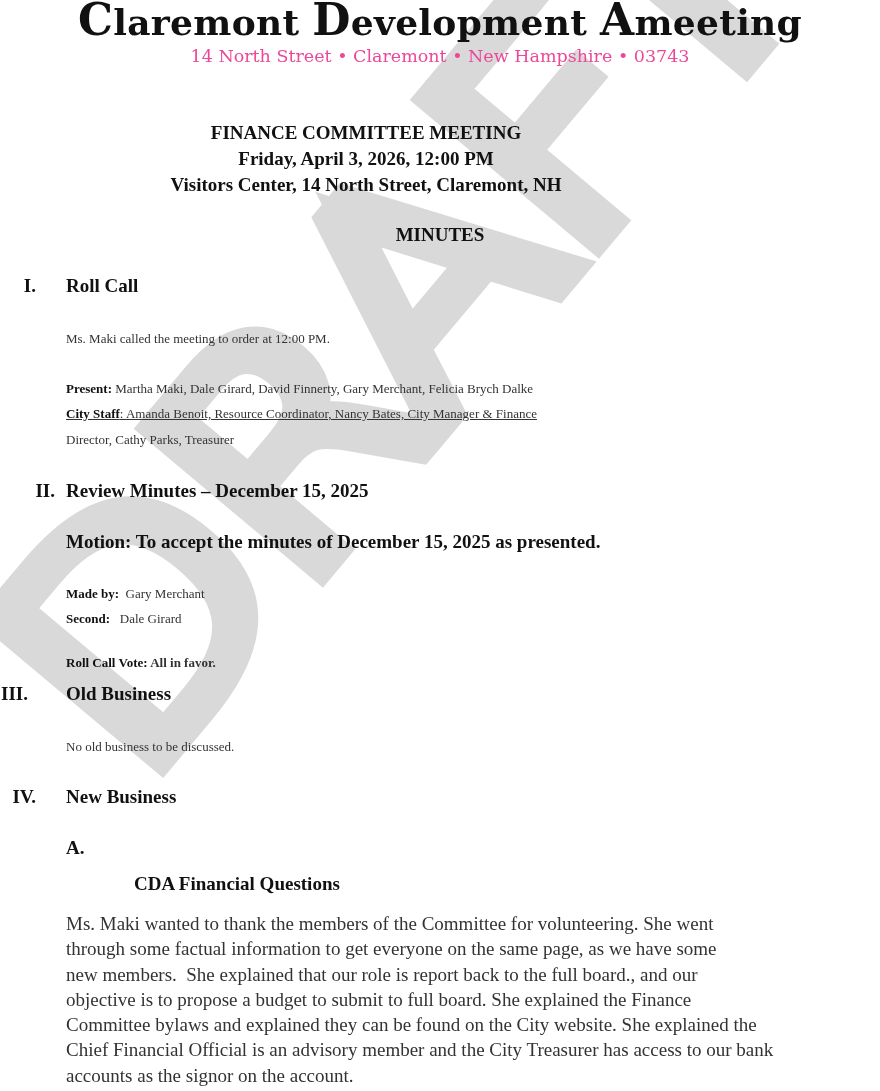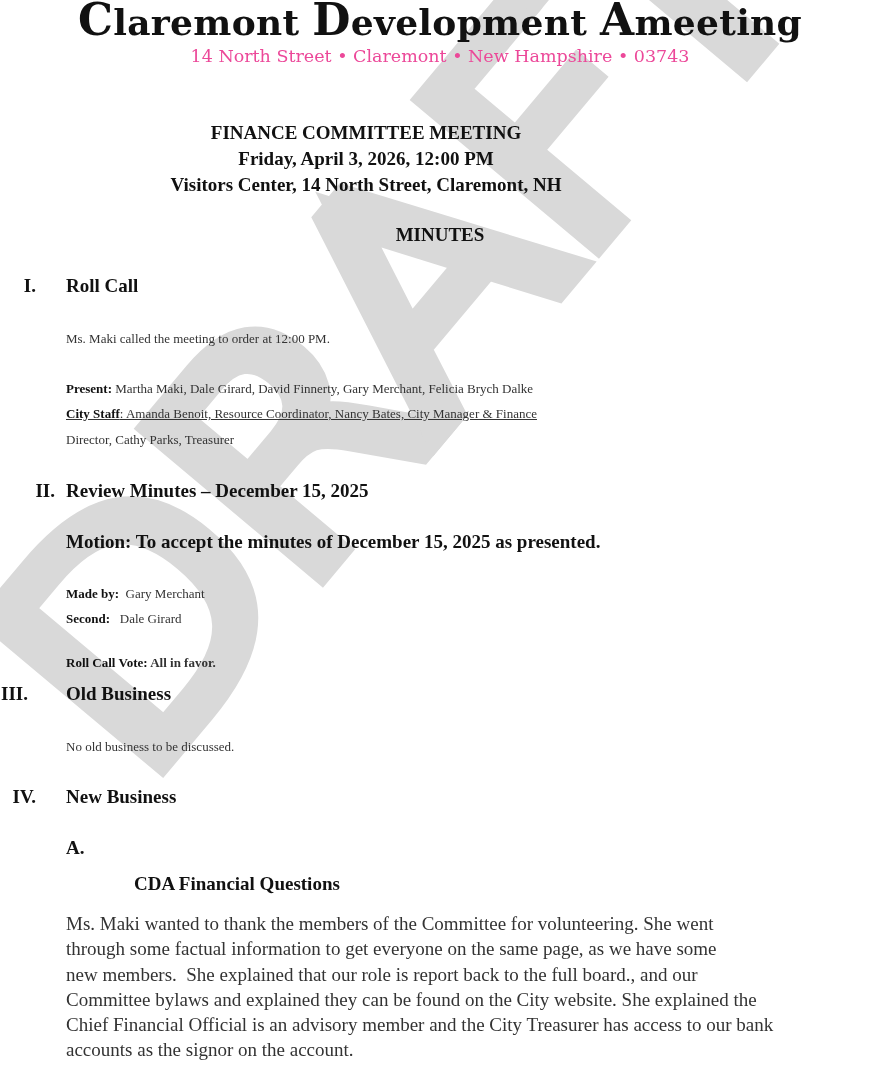--- a/index.html
+++ b/index.html
@@ -181,18 +181,19 @@
   <div class="abs numeral" style="left:0px; top:786px;">IV.</div>
   <div class="abs heading" style="left:66px; top:786px;">New Business</div>
 
   <div class="abs heading" style="left:66px; top:837px;">A.</div>
   <div class="abs heading" style="left:134px; top:837px;margin-top:36px;">CDA Financial Questions</div>
 
   <div class="para" style="top:911px;">
     <div>Ms. Maki wanted to thank the members of the Committee for volunteering. She went</div>
     <div>through some factual information to get everyone on the same page, as we have some</div>
     <div style="white-space:pre">new members.  She explained that our role is report back to the full board., and our</div>
+    <div>objective is to propose a budget to submit to full board. She explained the Finance</div>
     <div>Committee bylaws and explained they can be found on the City website. She explained the</div>
     <div style="white-space:nowrap">Chief Financial Official is an advisory member and the City Treasurer has access to our bank</div>
     <div>accounts as the signor on the account.</div>
   </div>
 
 </div>
 
 </body></html>

